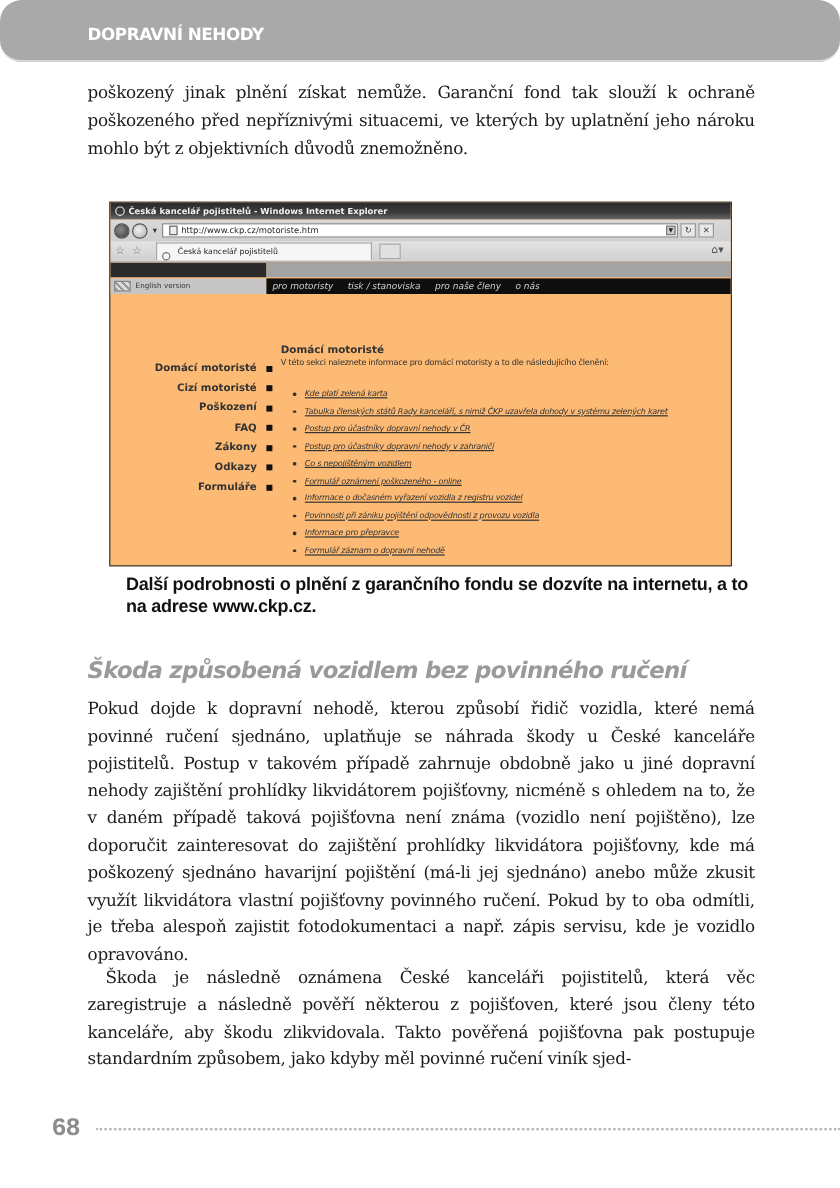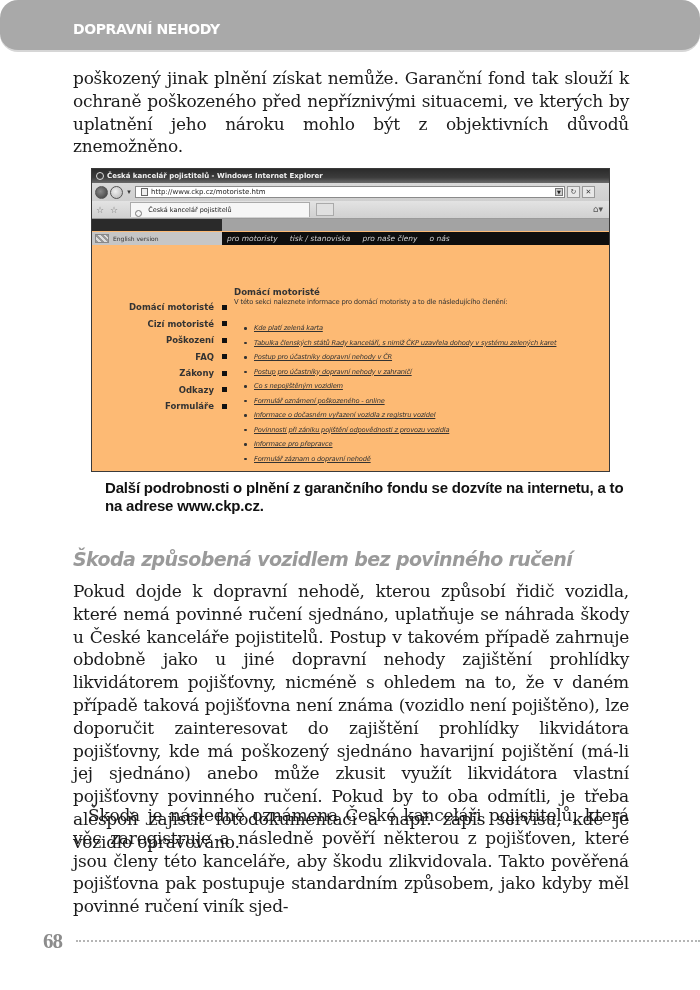--- a/index.html
+++ b/index.html
@@ -11,21 +11,21 @@
     background: #a9a9a9; border-bottom: 2px solid #d6d6d6; border-radius: 18px;
   }
   .header-title {
     position: absolute; left: 73px; top: 21px;
     font-family: "DejaVu Sans", sans-serif; font-weight: bold; font-size: 14px;
     color: #ffffff; letter-spacing: -0.4px;
   }
 
   .body-text {
     position: absolute; left: 73px; width: 556px;
-    font-family: "DejaVu Serif", serif; font-size: 17px; line-height: 22.8px;
+    font-family: "DejaVu Serif", serif; font-size: 14px; line-height: 22.8px;
     text-align: justify; color: #1b1b1b; letter-spacing: -0.25px;
   }
   .p1 { top: 67px; }
   .p2 { top: 580px; }
   .p3 { top: 804px; text-indent: 15px; }
 
   
   .shot {
     position: absolute; left: 91px; top: 168px; width: 519px; height: 304px;
     border: 1px solid #3a3a3a; background: #fdba74; overflow: hidden;
@@ -99,21 +99,21 @@
   .section-heading {
     position: absolute; left: 73px; top: 548px;
     font-family: "DejaVu Sans", sans-serif; font-weight: bold; font-style: italic; font-size: 19px; color: #9a9a9a;
     letter-spacing: -0.6px;
   }
 
   .footer {
     position: absolute; left: 43px; top: 926px; width: 657px; height: 30px; display: flex; align-items: center;
   }
   .page-num {
-    font-family: Liberation Serif, serif; font-weight: bold; font-size: 21px; color: #8c8c8c; letter-spacing: -1px;
+    font-family: Liberation Mono, monospace; font-weight: bold; font-size: 21px; color: #8c8c8c; letter-spacing: -1px;
   }
   .dots { flex: 1; margin-left: 14px; border-top: 2px dotted #b5b5b5; height: 0; }
 </style>
 </head>
 <body>
 
 <div class="header-band">
   <div class="header-title">DOPRAVNÍ NEHODY</div>
 </div>
 

